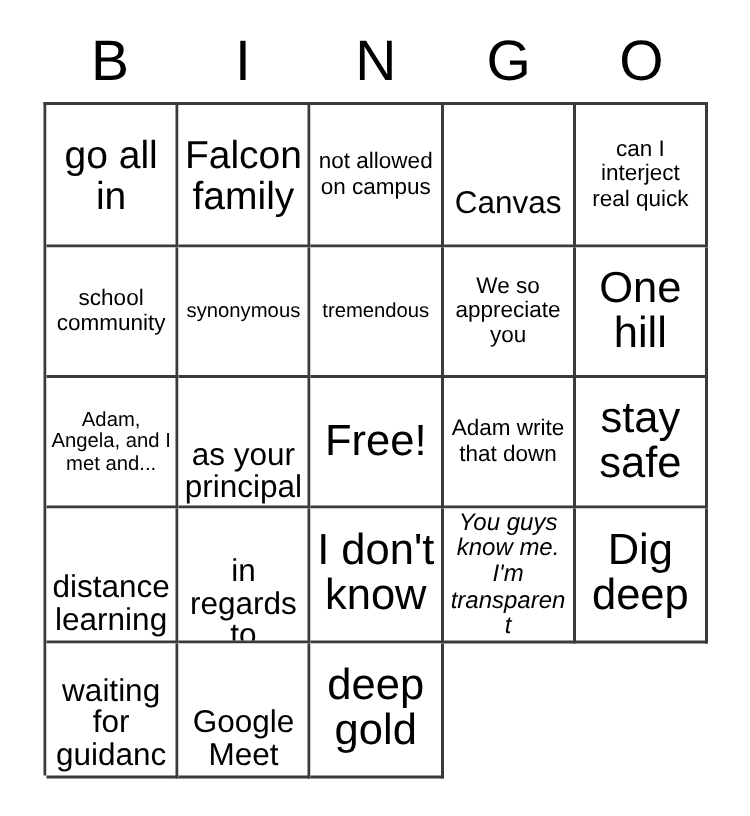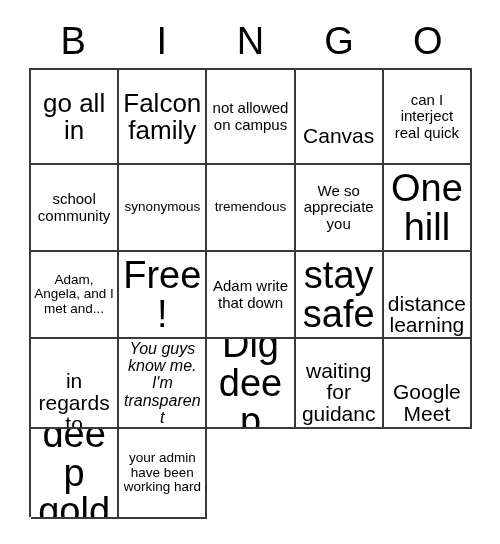--- a/index.html
+++ b/index.html
@@ -65,21 +65,21 @@
     overflow: hidden;
     background: #ffffff;
   }
   .cell span {
     display: block;
     width: 100%;
     line-height: 1.08;
     word-wrap: break-word;
   }
   
-  .sz-xl span { font-size: 38px; }
+  .sz-xl span { font-size: 29px; }
   .sz-lg span { font-size: 26px; }
   .sz-md span { font-size: 21px; margin-top: 39px; }
   .sz-sm span { font-size: 15px; }
   .sz-xs span { font-size: 13.5px; }
   .sz-xxs span { font-size: 16px; font-style: italic; }
   .sz-xl span, .sz-lg span, .sz-md span { line-height: 1.02; }
 </style>
 </head>
 <body>
 
@@ -123,50 +123,53 @@
     <div class="cell sz-sm">
         <span>We so appreciate you</span>
       </div>
     <div class="cell sz-xl">
         <span>One hill</span>
       </div>
 
     <div class="cell sz-xs">
         <span>Adam, Angela, and I met and...</span>
       </div>
+    <div class="cell sz-md">
+        <span>as your principal</span>
+      </div>
     <div class="cell sz-xl">
         <span>Free!</span>
       </div>
     <div class="cell sz-sm">
         <span>Adam write that down</span>
       </div>
     <div class="cell sz-xl">
         <span>stay safe</span>
       </div>
 
     <div class="cell sz-md">
         <span>distance learning</span>
       </div>
     <div class="cell sz-md">
         <span>in regards to</span>
+      </div>
+    <div class="cell sz-xl">
+        <span>I don't know</span>
       </div>
     <div class="cell sz-xxs">
         <span>You guys know me. I'm transparent</span>
       </div>
     <div class="cell sz-xl">
         <span>Dig deep</span>
       </div>
 
     <div class="cell sz-md">
         <span>waiting for guidance</span>
       </div>
     <div class="cell sz-md">
         <span>Google Meet</span>
       </div>
     <div class="cell sz-xl">
         <span>deep gold</span>
       </div>
-    <div class="cell sz-xs">
-        <span>your admin have been working hard</span>
-      </div>
 
   </div>
 </div>
 
 </body></html>

